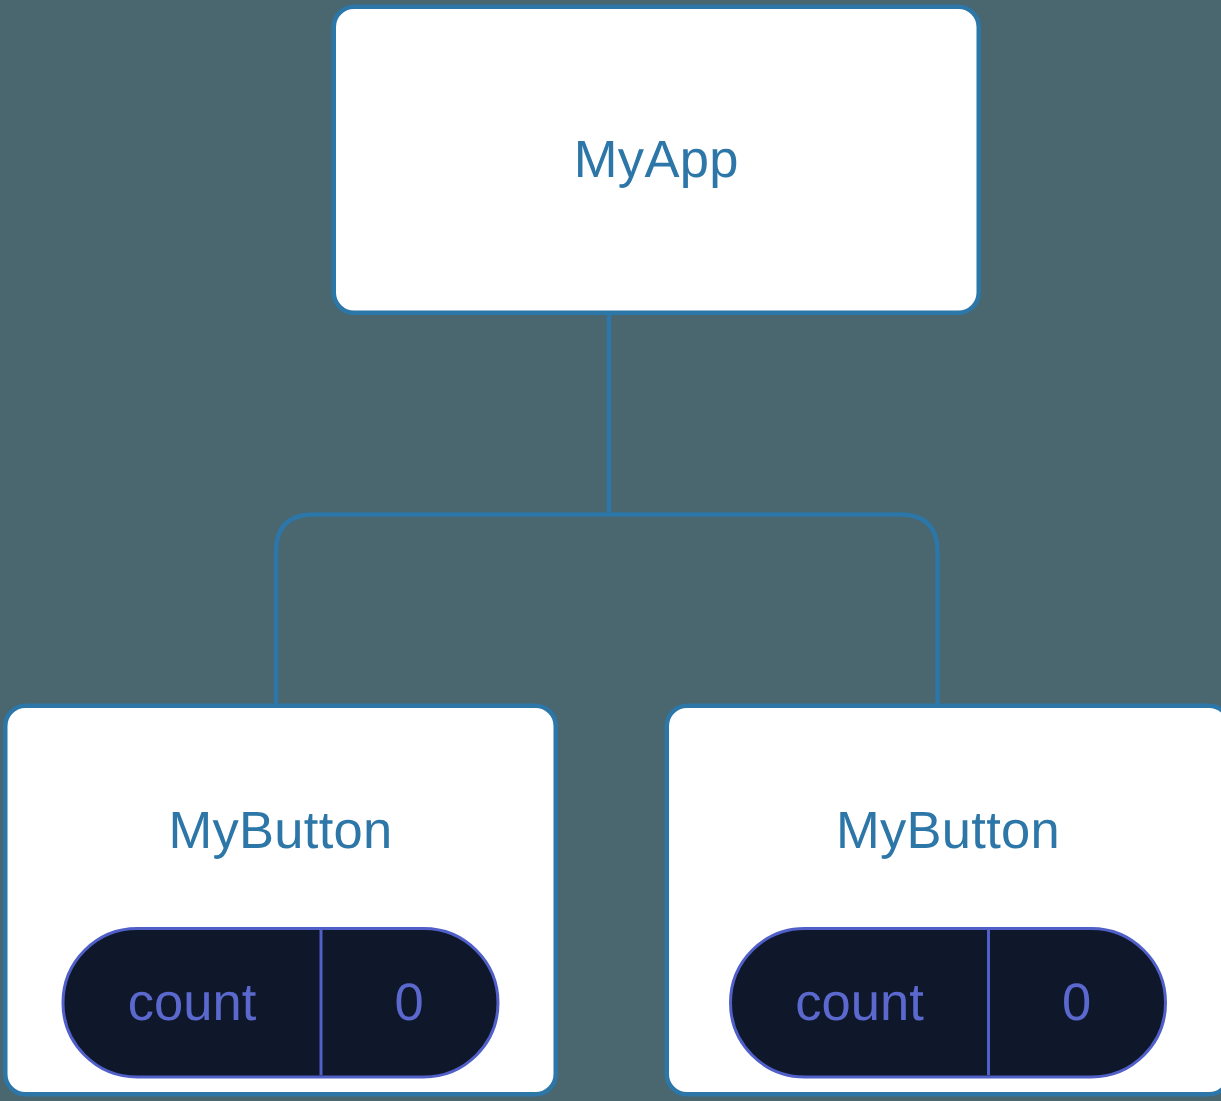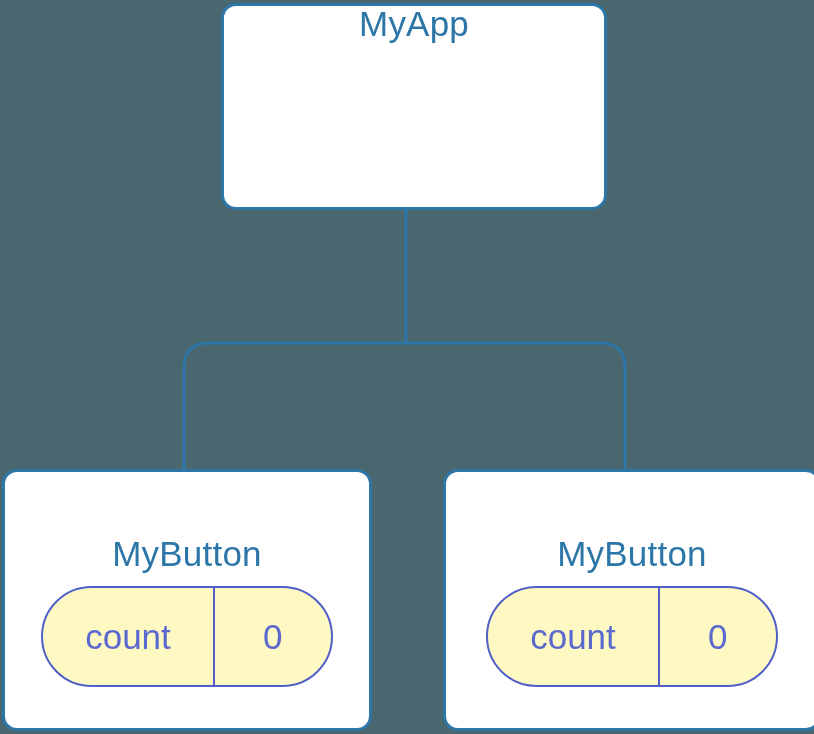--- a/index.html
+++ b/index.html
@@ -44,22 +44,23 @@
     box-sizing: border-box;
     z-index: 2;
     display: flex;
     flex-direction: column;
     align-items: center;
   }
 
   .node-root {
     left: 221px;
     top: 3px;
-    width: 386px;
+    width: 433px;
     height: 207px;
+    justify-content: center;
   }
 
   .node-child-left {
     left: 2px;
     top: 469px;
     width: 370px;
     height: 262px;
     justify-content: flex-start;
   }
 
@@ -85,22 +86,22 @@
     margin-top: 64px;
   }
 
   
   .state-pill {
     display: flex;
     align-items: stretch;
     border: 2px solid #5060c8;
     border-radius: 999px;
     height: 97px;
-    margin-top: 15px;
-    background: #fef9c3;
+    margin-top: 47px;
+    background: #0f172a;
     overflow: hidden;
   }
 
   .pill-key {
     display: flex;
     align-items: center;
     justify-content: center;
     padding: 0 42px;
     color: #5b69cf;
     font-size: 35px;

